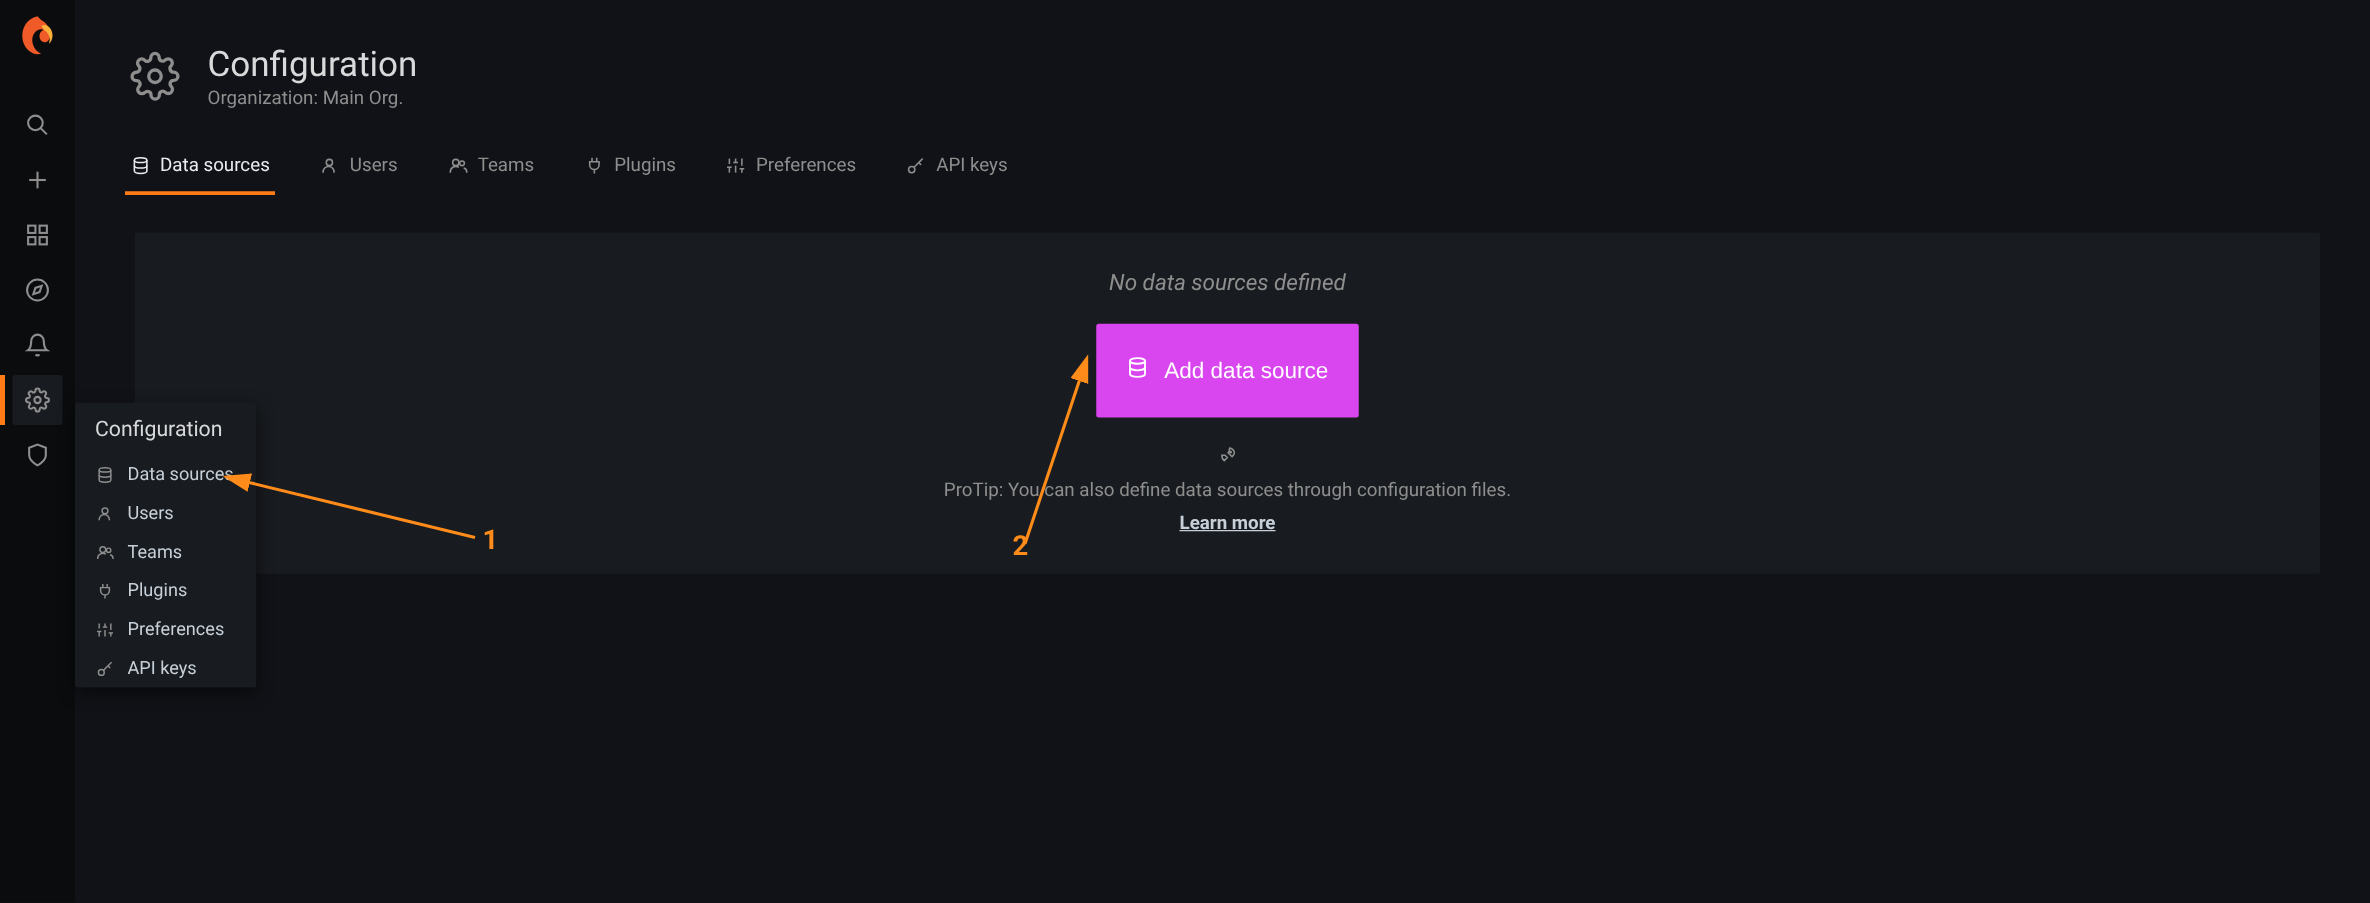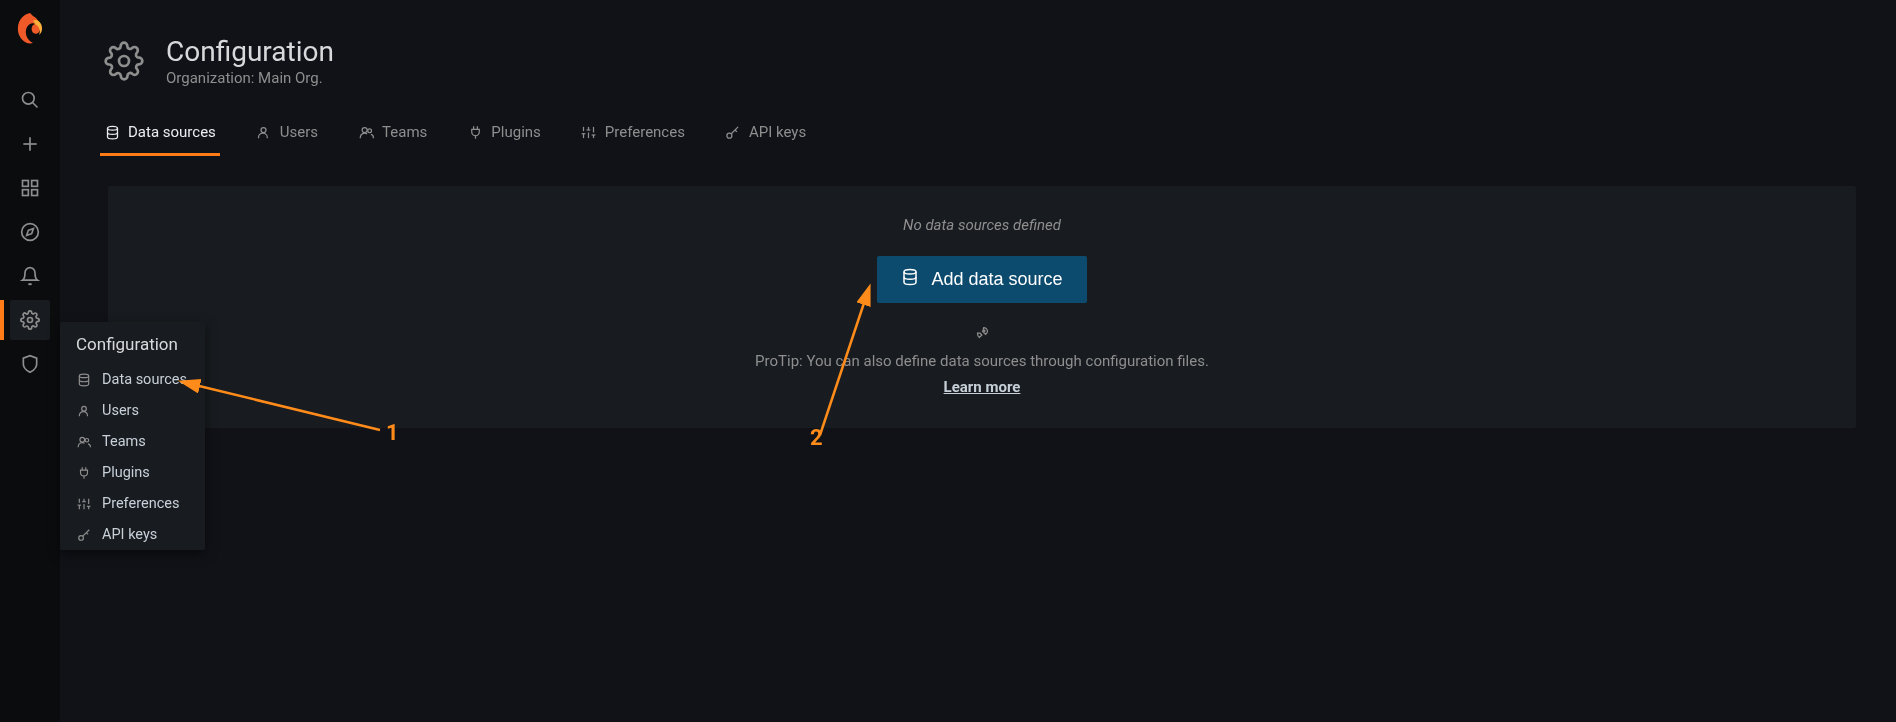--- a/index.html
+++ b/index.html
@@ -106,34 +106,34 @@
   .content-box {
     margin: 30px 40px 0 48px;
     background: #181b1f;
     border-radius: 2px;
     padding: 30px 20px 32px 20px;
     text-align: center;
   }
   .empty-text {
     font-style: italic;
     color: #8e8e8e;
-    font-size: 15px;
+    font-size: 18px;
     margin-bottom: 22px;
   }
   .add-button {
     display: inline-flex;
     align-items: center;
     gap: 12px;
-    background: #0c4a6e;
+    background: #d946ef;
     color: #fff;
     border: none;
     border-radius: 2px;
     font-size: 18px;
     font-weight: 500;
-    padding: 12px 24px;
+    padding: 26px 24px;
     cursor: pointer;
     margin-bottom: 22px;
   }
   .protip {
     color: #8e8e8e;
     font-size: 15px;
     display: flex;
     align-items: center;
     justify-content: center;
     gap: 8px;

